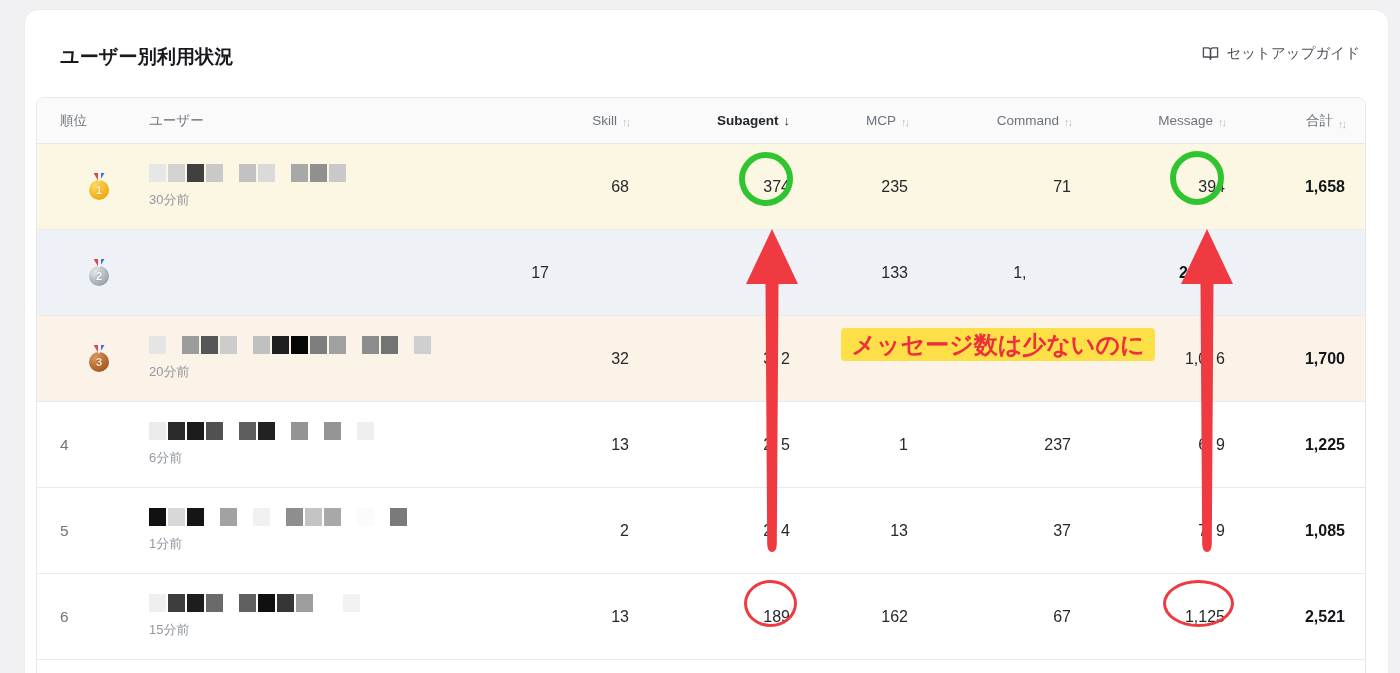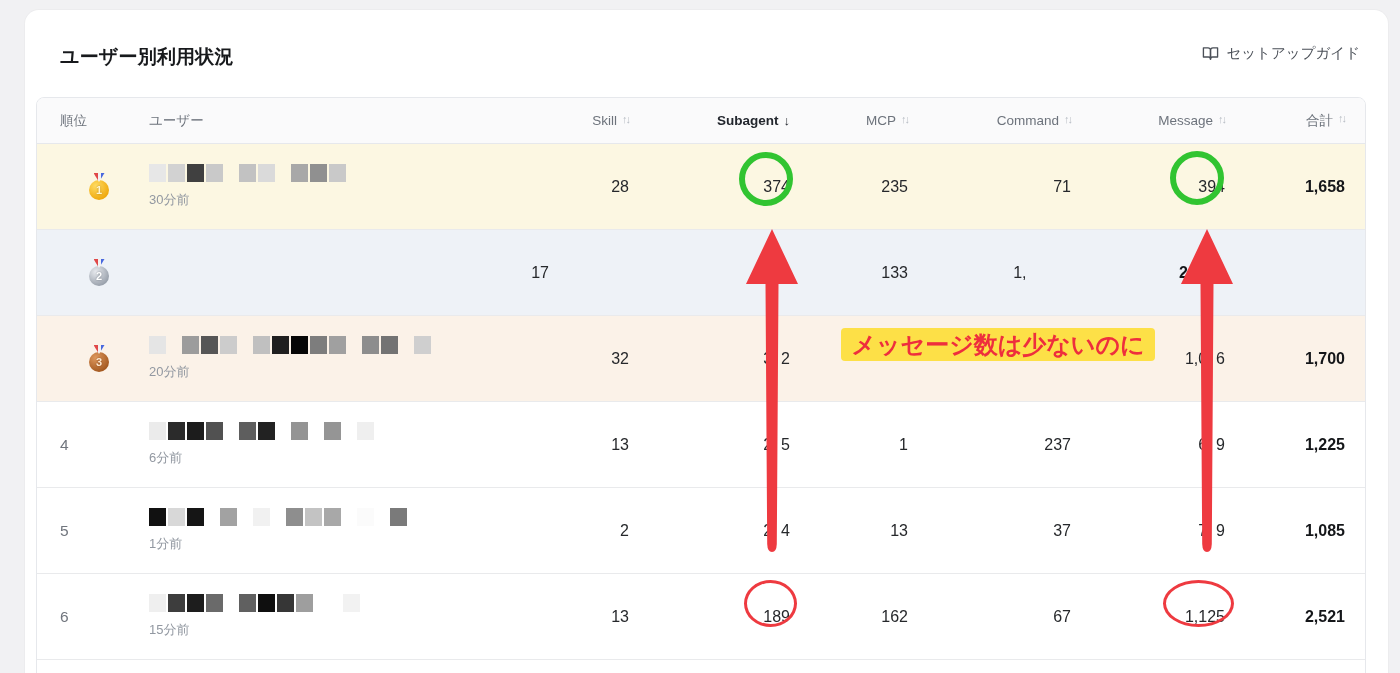--- a/index.html
+++ b/index.html
@@ -14,21 +14,21 @@
   .page-title { font-size:19px; font-weight:700; color:#17191c; letter-spacing:.2px; }
   .setup-link { display:flex; align-items:center; gap:7px; font-size:14.5px; color:#4a4f57; cursor:pointer; }
   .setup-link svg { display:block; }
 
   
   .table { position:absolute; left:36px; top:97px; width:1330px; height:580px;
            border:1px solid #e6e8ec; border-radius:8px 8px 0 0; background:#fff; overflow:hidden; }
   .grid-row { display:grid; grid-template-columns:68px 456px 80px 161px 118px 163px 154px 126px; align-items:center; }
   .thead { height:46px; background:#fafafb; border-bottom:1px solid #e6e8ec;
            font-size:13.5px; color:#6d737c; }
-  .th { display:flex; align-items:flex-start; gap:5px; cursor:pointer; }
+  .th { display:flex; align-items:flex-end; gap:5px; cursor:pointer; }
   .th.right { justify-content:flex-end; padding-right:12px; }
   .th.pad-total { padding-right:18px; }
   .th-rank { padding-left:23px; }
   .th-user { padding-left:44px; }
   .sort-icons { font-size:11px; letter-spacing:-2px; color:#b7bcc4; }
   .th.active { color:#23272e; font-weight:700; }
   .th.active .sort-icons { font-size:13px; color:#23272e; letter-spacing:0; }
 
   .row { height:86px; border-bottom:1px solid #e9eaec; background:#fff; }
   .row.bg-gold   { background:#fcf7e2; }
@@ -143,21 +143,21 @@
           <span class="gap"></span>
           <span class="blk" style="background: rgb(194, 194, 194);"></span>
           <span class="blk" style="background: rgb(218, 218, 218);"></span>
           <span class="gap"></span>
           <span class="blk" style="background: rgb(168, 168, 168);"></span>
           <span class="blk" style="background: rgb(144, 144, 144);"></span>
           <span class="blk" style="background: rgb(201, 201, 201);"></span>
         </div>
       <div class="time">30分前</div>
     </div>
-    <div class="num">28</div>
+    <div class="num">68</div>
     <div class="num">374</div>
     <div class="num">235</div>
     <div class="num">71</div>
     <div class="num">394</div>
     <div class="num total">1,658</div>
   </div>
 
   <div class="grid-row row bg-silver">
     <div class="cell-rank">
       <div class="medal silver">

